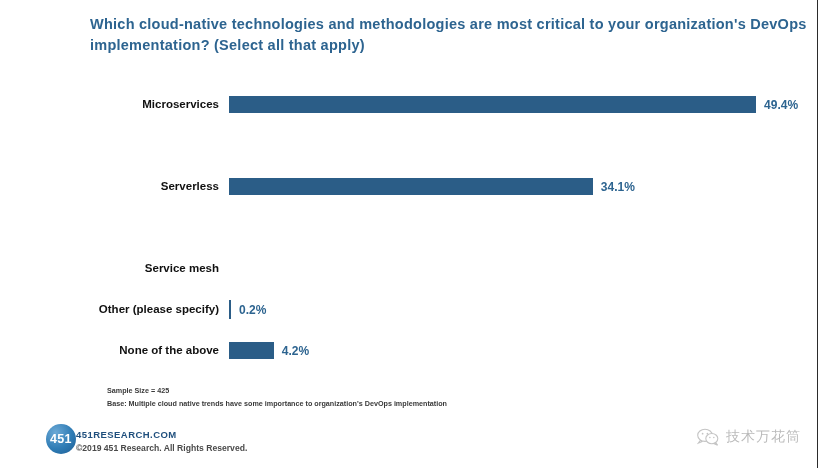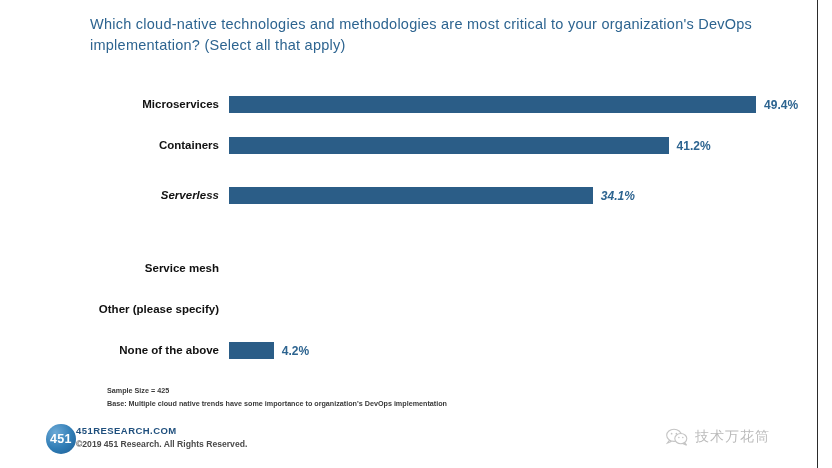--- a/index.html
+++ b/index.html
@@ -36,21 +36,21 @@
   }
 
   
   #chart-title {
     position: absolute;
     left: 90px;
     top: 14px;
     width: 720px;
     color: #2d6490;
     font-size: 14.5px;
-    font-weight: normal;
+    font-weight: bold;
     line-height: 1.45;
     letter-spacing: 0.25px;
   }
 
   
   #plot-area {
     position: absolute;
     left: 90px;
     top: 84px;
     width: 710px;
@@ -117,21 +117,21 @@
     font-weight: bold;
   }
   #footnotes div { white-space: nowrap; }
 
   
   #logo-block {
     position: absolute;
     left: 46px;
     top: 424px;
     display: flex;
-    align-items: flex-start;
+    align-items: flex-end;
   }
   #logo-badge {
     width: 30px;
     height: 30px;
     border-radius: 50%;
     background: radial-gradient(circle at 32% 28%, #6ba9d6 0%, #2f7cb5 55%, #1d5c92 100%);
     color: #ffffff;
     font-size: 12.5px;
     font-weight: bold;
     display: flex;
@@ -150,21 +150,21 @@
   }
   #logo-copy {
     color: #4a4a4a;
     font-size: 8.6px;
     font-weight: bold;
   }
 
   
   #watermark {
     position: absolute;
-    left: 666px;
+    left: 697px;
     top: 428px;
     display: flex;
     align-items: center;
     opacity: 0.5;
   }
   #wechat-icon { display: block; }
   #watermark-text {
     margin-left: 7px;
     color: #777777;
     font-size: 14px;
@@ -183,39 +183,36 @@
   <div id="chart-title">Which cloud-native technologies and methodologies are most critical to your organization's DevOps implementation?  (Select all that apply)</div>
 
   <div id="plot-area">
       <div class="bar-row" style="top: 0px; justify-content: space-between;">
         <div class="cat-label">Microservices</div>
         <div class="bar-wrap">
           <div class="bar" style="width: 527.098px; background: rgb(43, 93, 135);"></div>
           <div class="bar-value">49.4%</div>
         </div>
       </div>
-      <div class="bar-row" style="top: 41px;">
-        <div class="cat-label">Containers</div>
-        <div class="bar-wrap">
-          <div class="bar" style="width: 439.604px; background: rgb(43, 93, 135);"></div>
-          <div class="bar-value">41.2%</div>
-        </div>
-      </div>
-      <div class="bar-row" style="top: 91px; font-style: italic;">
+      <div class="bar-row" style="top: 82px;">
         <div class="cat-label">Serverless</div>
         <div class="bar-wrap">
           <div class="bar" style="width: 363.847px; background: rgb(43, 93, 135);"></div>
           <div class="bar-value">34.1%</div>
         </div>
       </div>
       <div class="bar-row" style="top: 164px;">
         <div class="cat-label">Service mesh</div>
       </div>
       <div class="bar-row" style="top: 205px;">
         <div class="cat-label">Other (please specify)</div>
+        <div class="bar-wrap">
+          <div class="bar sliver" style="width: 2.134px; background: rgb(43, 93, 135);"></div>
+          <div class="bar-value">0.2%</div>
+        </div>
       </div>
       <div class="bar-row" style="top: 246px;">
         <div class="cat-label">None of the above</div>
         <div class="bar-wrap">
           <div class="bar" style="width: 44.814px; background: rgb(43, 93, 135);"></div>
           <div class="bar-value">4.2%</div>
         </div>
       </div>
     </div>
 

